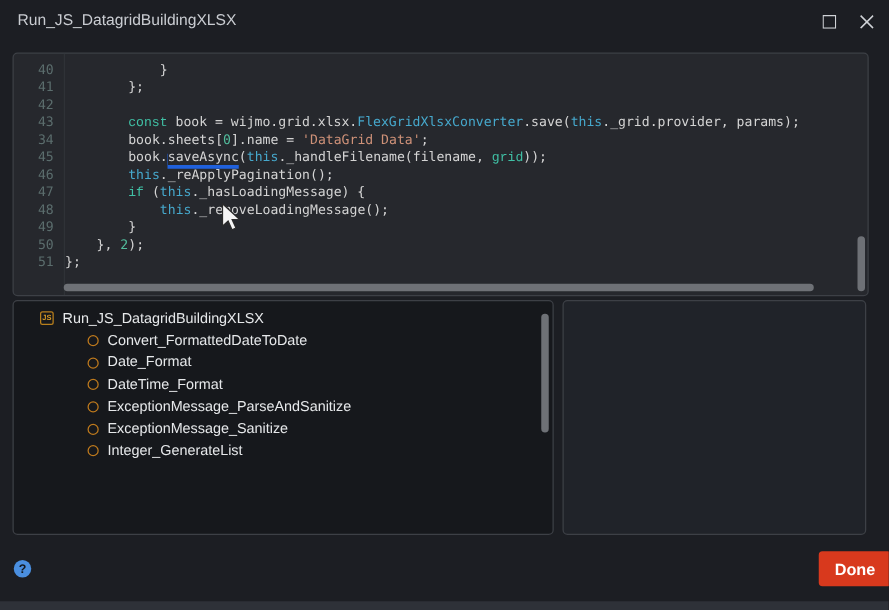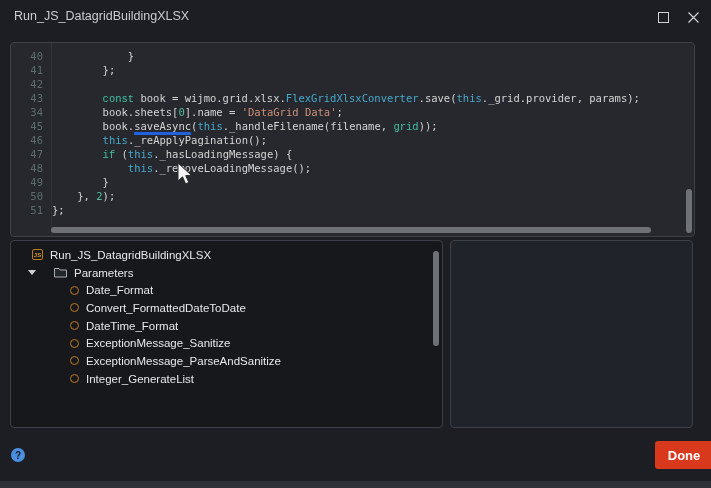--- a/index.html
+++ b/index.html
@@ -137,47 +137,38 @@
   <path d="M1,1 L1,19 L5.5,14.8 L8.6,21.8 L11.8,20.4 L8.7,13.6 L14.5,13.4 Z" fill="#f5f5f5" stroke="#2a2a2a" stroke-width="1"></path>
 </svg>
 
 <div class="tree-panel">
   <div class="tree-rows" id="treerows">
       <div class="trow">
         <span class="ic ic-js">JS</span>
         <span class="lbl">Run_JS_DatagridBuildingXLSX</span>
       </div>
       <div class="trow">
-        <span class="expander">
-          <span class="tri"></span>
-        </span>
-        <svg class="ic ic-folder" width="13" height="11" viewBox="0 0 13 11">
-          <path d="M0.5,1.5 L5,1.5 L6.2,3 L12.5,3 L12.5,10 L0.5,10 Z" fill="#23262b" stroke="#a8adb5" stroke-width="1"></path>
-        </svg>
-        <span class="lbl">Parameters</span>
+        <span class="ic ic-action"></span>
+        <span class="lbl">Convert_FormattedDateToDate</span>
       </div>
       <div class="trow">
         <span class="ic ic-action"></span>
         <span class="lbl">Date_Format</span>
       </div>
       <div class="trow">
         <span class="ic ic-action"></span>
-        <span class="lbl">Convert_FormattedDateToDate</span>
-      </div>
-      <div class="trow">
-        <span class="ic ic-action"></span>
         <span class="lbl">DateTime_Format</span>
       </div>
       <div class="trow">
         <span class="ic ic-action"></span>
-        <span class="lbl">ExceptionMessage_Sanitize</span>
+        <span class="lbl">ExceptionMessage_ParseAndSanitize</span>
       </div>
       <div class="trow">
         <span class="ic ic-action"></span>
-        <span class="lbl">ExceptionMessage_ParseAndSanitize</span>
+        <span class="lbl">ExceptionMessage_Sanitize</span>
       </div>
       <div class="trow">
         <span class="ic ic-action"></span>
         <span class="lbl">Integer_GenerateList</span>
       </div>
     </div>
   <div class="tree-vscroll"></div>
 </div>
 
 <div class="right-panel"></div>

